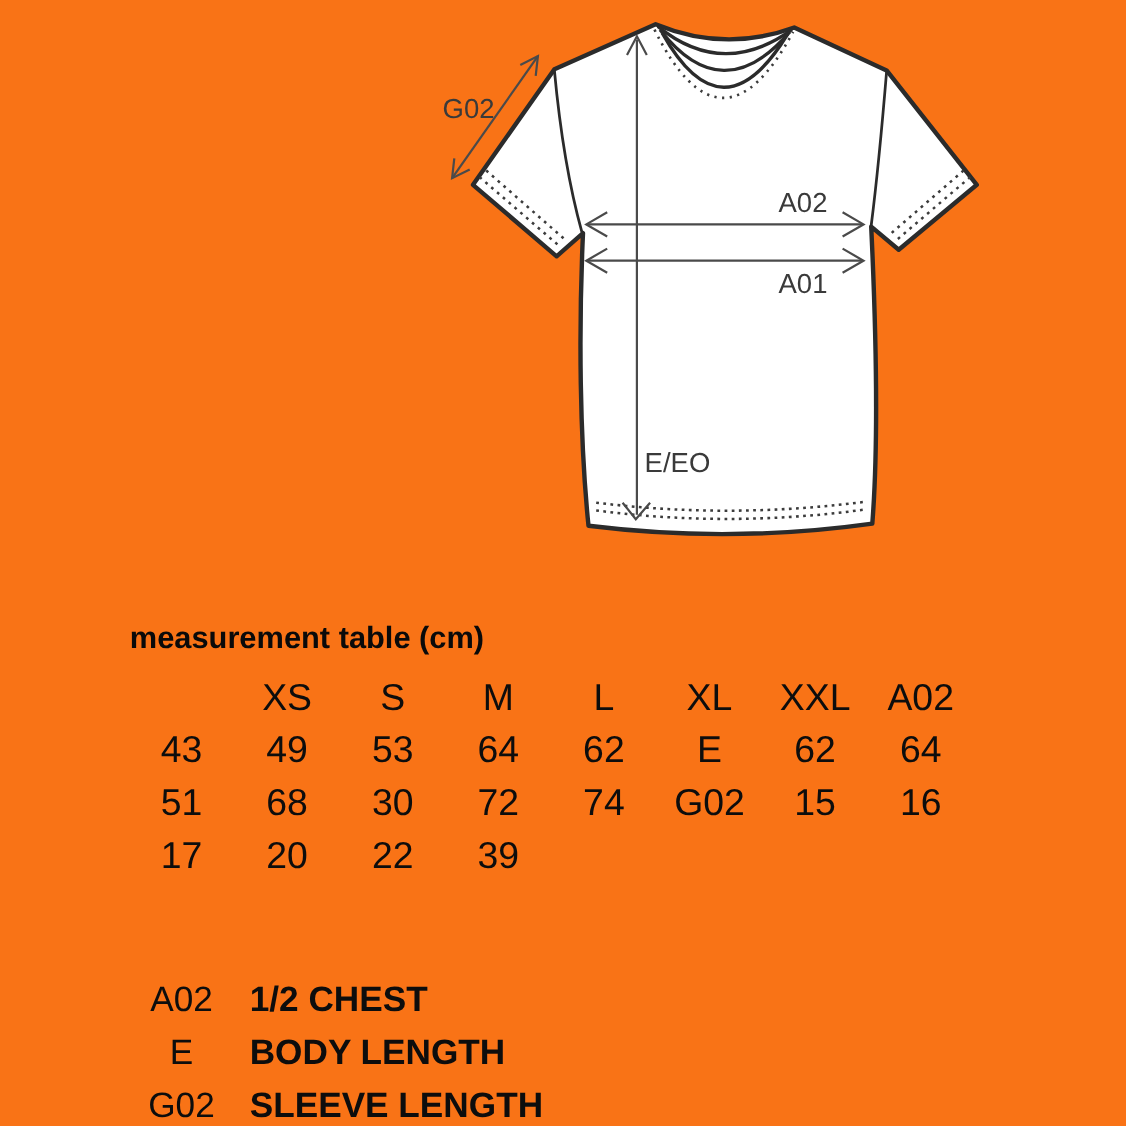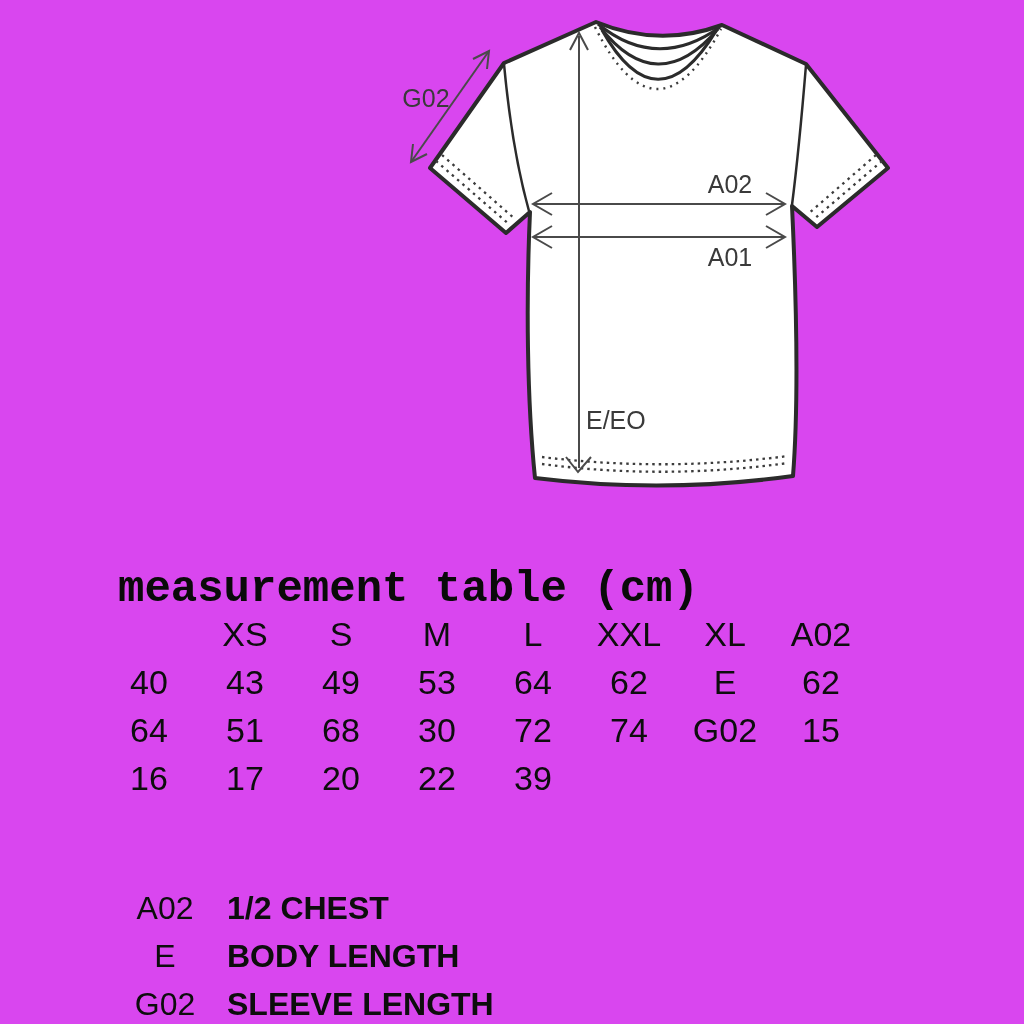--- a/index.html
+++ b/index.html
@@ -1,22 +1,22 @@
 <!DOCTYPE html>
 <html><head>
 <meta charset="utf-8">
 <style>
   html,body{margin:0;padding:0;background:#ffffff;}
-  .page{position:relative;width:1024px;height:1024px;background:#d946ef;overflow:hidden;
+  .page{position:relative;width:1024px;height:1024px;background:#f97316;overflow:hidden;
         font-family:"Liberation Sans",sans-serif;color:#0d0d0d;}
   svg{position:absolute;top:0;left:0;}
   svg text{font-family:"Liberation Sans",sans-serif;font-size:25px;fill:#3a3a3a;}
-  .title{position:absolute;left:118px;top:564px;font-size:44px;font-weight:bold;
-         letter-spacing:0px;color:#0a0a0a;font-family:Liberation Mono, monospace;}
-  .mtable{position:absolute;left:101px;top:610px;display:grid;
+  .title{position:absolute;left:118px;top:564px;font-size:28px;font-weight:bold;
+         letter-spacing:0px;color:#0a0a0a;}
+  .mtable{position:absolute;left:117px;top:610px;display:grid;
           grid-template-columns:96px repeat(7,96px);grid-auto-rows:48px;
           font-size:34px;color:#0d0d0d;}
   .mtable .cell{display:flex;align-items:center;justify-content:center;}
   .legend{position:absolute;left:117px;top:884px;display:grid;
           grid-template-columns:96px auto;grid-auto-rows:48px;font-size:32px;}
   .legend .code{display:flex;align-items:center;justify-content:center;}
   .legend .desc{display:flex;align-items:center;justify-content:flex-start;padding-left:14px;font-weight:bold;}
 </style>
 </head>
 <body>
@@ -88,25 +88,24 @@
 
   <div class="title">measurement table (cm)</div>
 
   <div class="mtable">
 
     <div class="cell"></div>
     <div class="cell">XS</div>
     <div class="cell">S</div>
     <div class="cell">M</div>
     <div class="cell">L</div>
+    <div class="cell">XL</div>
     <div class="cell">XXL</div>
-    <div class="cell">XL</div>
 
     <div class="cell">A02</div>
-    <div class="cell">40</div>
     <div class="cell">43</div>
     <div class="cell">49</div>
     <div class="cell">53</div>
     <div class="cell">64</div>
     <div class="cell">62</div>
 
     <div class="cell">E</div>
     <div class="cell">62</div>
     <div class="cell">64</div>
     <div class="cell">51</div>

